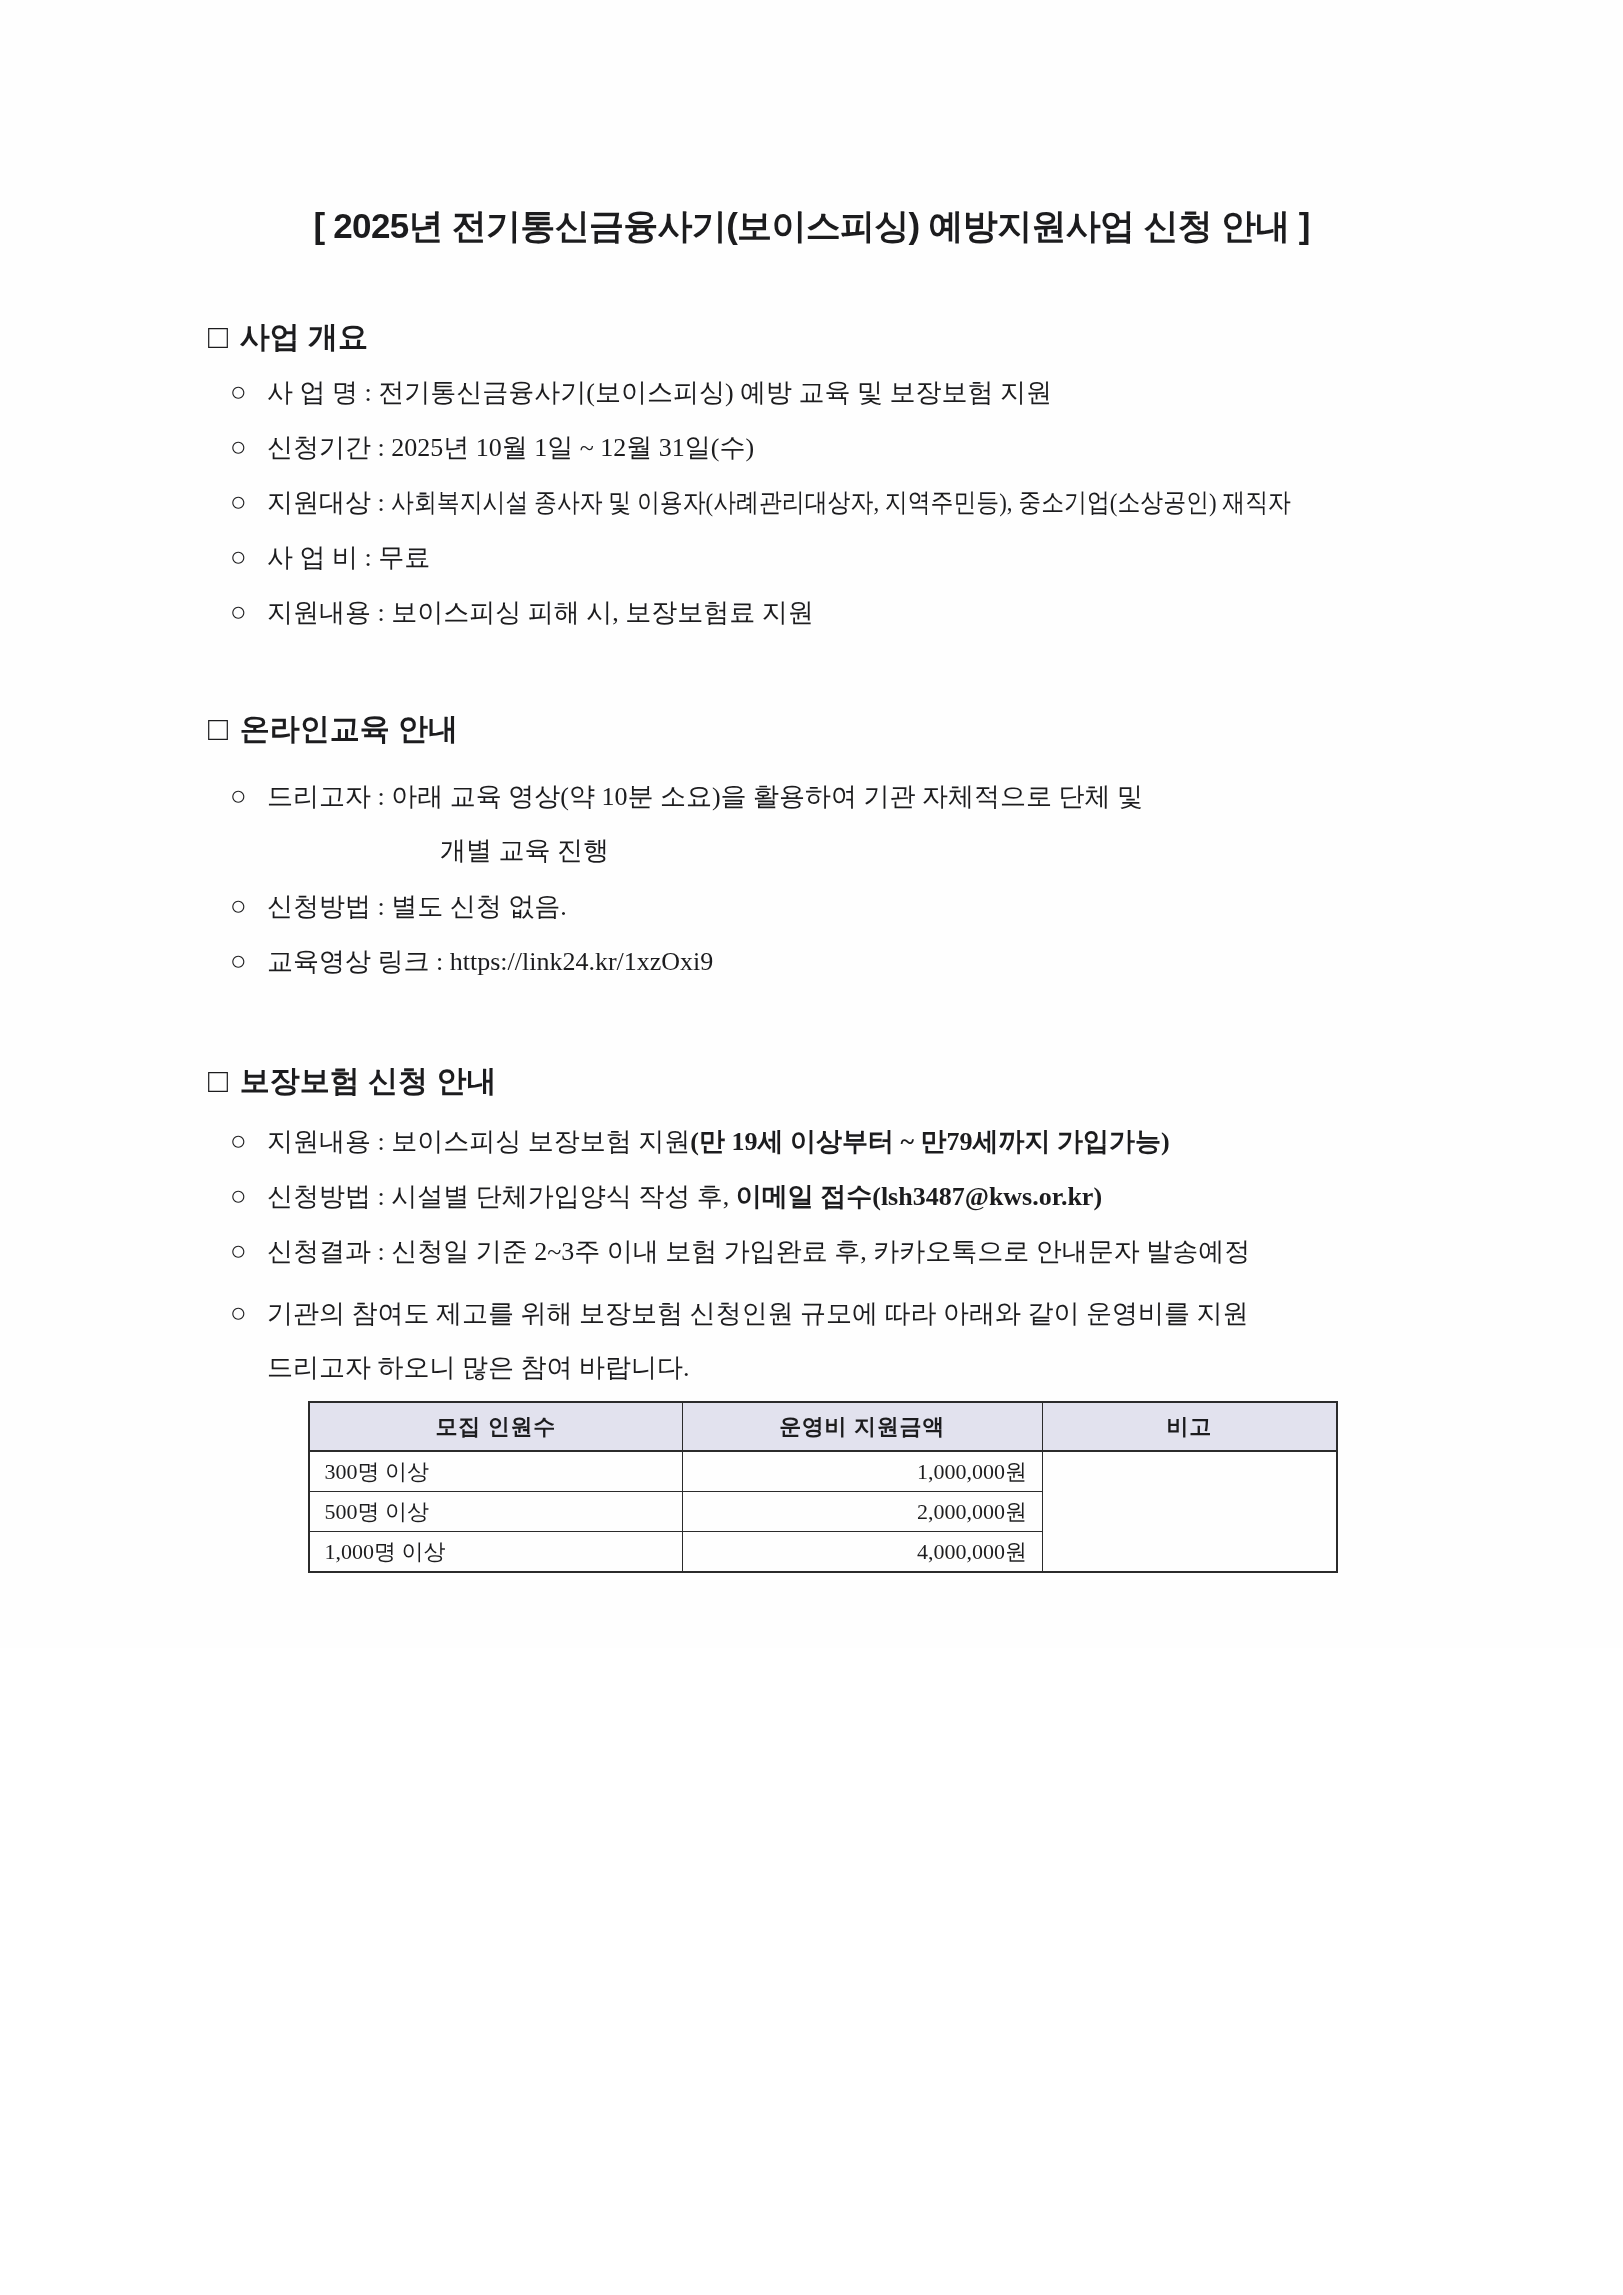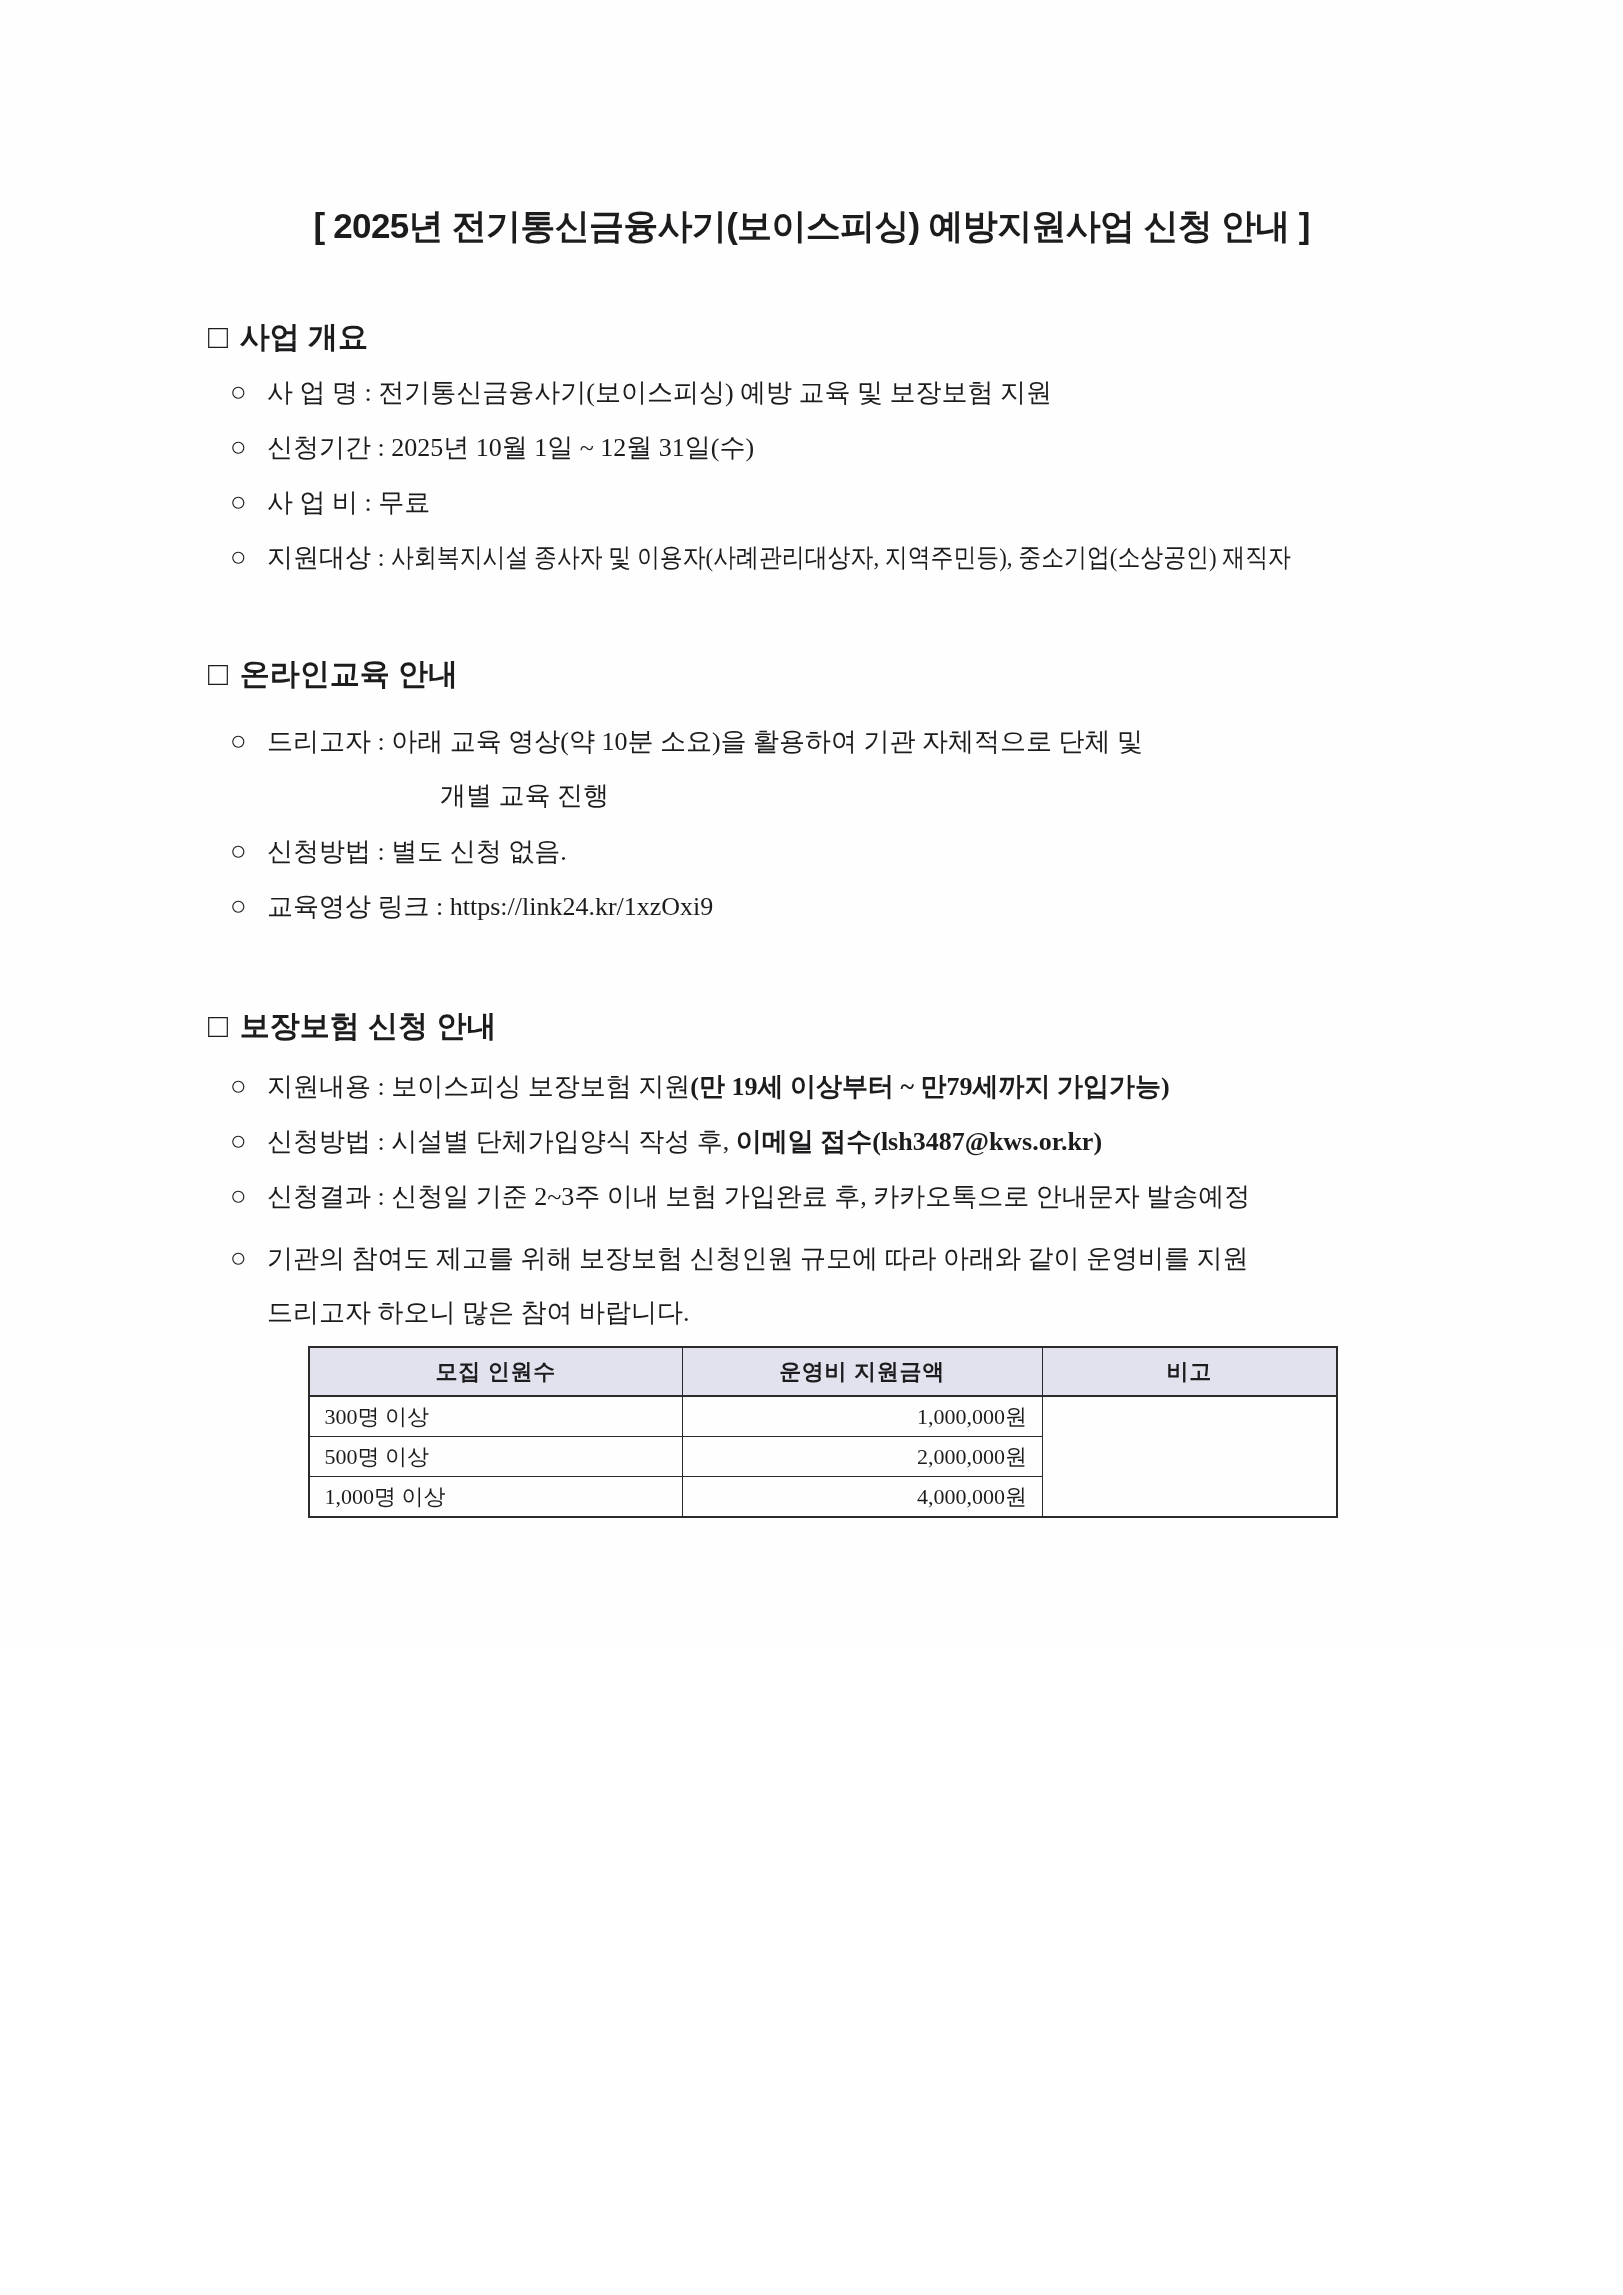--- a/index.html
+++ b/index.html
@@ -111,22 +111,23 @@
 
 <div class="page">
 
   <div class="doc-title">[ 2025년 전기통신금융사기(보이스피싱) 예방지원사업 신청 안내 ]</div>
 
   <section>
     <div class="sec-h m-s1"><span class="sq">□</span><span>사업 개요</span></div>
     <div class="items g1">
       <div class="li"><span class="bullet">○</span><span>사 업 명</span><span> : </span><span>전기통신금융사기(보이스피싱) 예방 교육 및 보장보험 지원</span></div>
       <div class="li"><span class="bullet">○</span><span>신청기간</span><span> : </span><span>2025년 10월 1일 ~ 12월 31일(수)</span></div>
+      <div class="li"><span class="bullet">○</span><span>지원대상</span><span> : </span><span class="condensed">사회복지시설 종사자 및 이용자(사례관리대상자, 지역주민등), 중소기업(소상공인) 재직자</span></div>
       <div class="li"><span class="bullet">○</span><span>사 업 비</span><span> : </span><span>무료</span></div>
-      <div class="li"><span class="bullet">○</span><span>지원대상</span><span> : </span><span class="condensed">사회복지시설 종사자 및 이용자(사례관리대상자, 지역주민등), 중소기업(소상공인) 재직자</span></div>
+      <div class="li"><span class="bullet">○</span><span>지원내용</span><span> : </span><span>보이스피싱 피해 시, 보장보험료 지원</span></div>
     </div>
   </section>
 
   <section>
     <div class="sec-h m-s2"><span class="sq">□</span><span>온라인교육 안내</span></div>
     <div class="items g2">
       <div class="li"><span class="bullet">○</span><span>드리고자</span><span> : </span><span>아래 교육 영상(약 10분 소요)을 활용하여 기관 자체적으로 단체 및</span></div>
       <div class="cont indent-deep">개별 교육 진행</div>
       <div class="li"><span class="bullet">○</span><span>신청방법</span><span> : </span><span>별도 신청 없음.</span></div>
       <div class="li"><span class="bullet">○</span><span>교육영상 링크</span><span> : </span><span>https://link24.kr/1xzOxi9</span></div>

